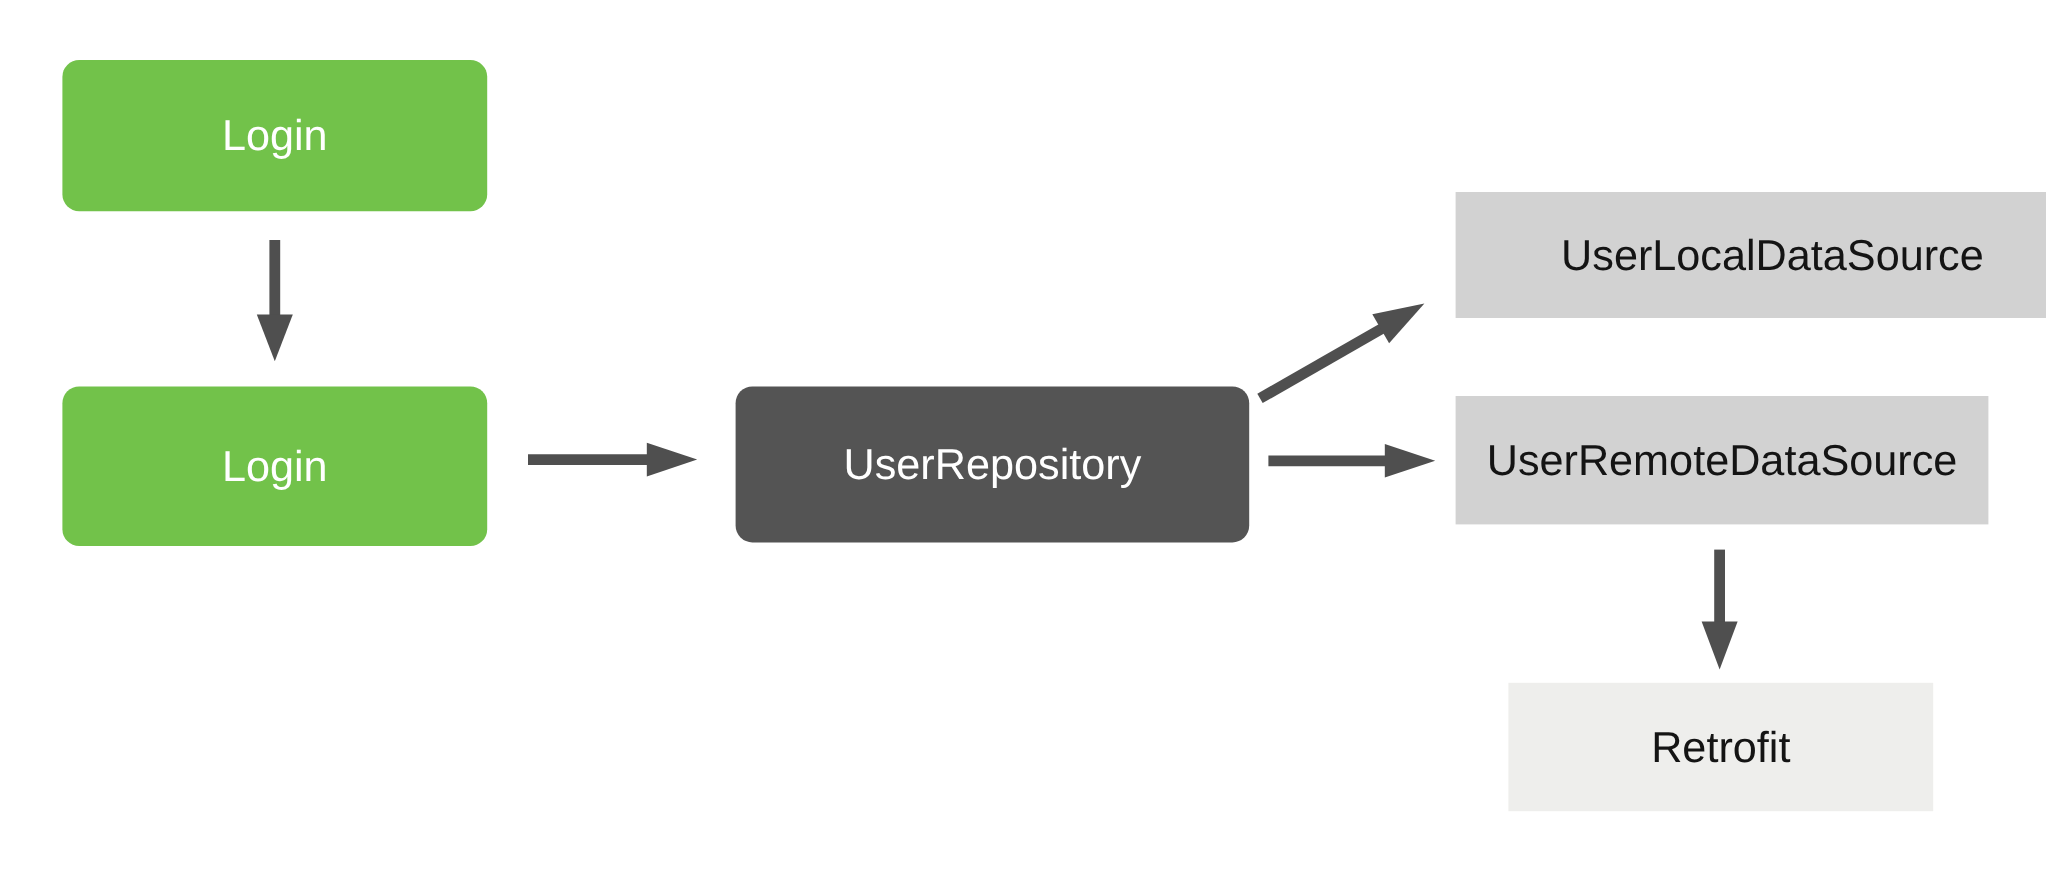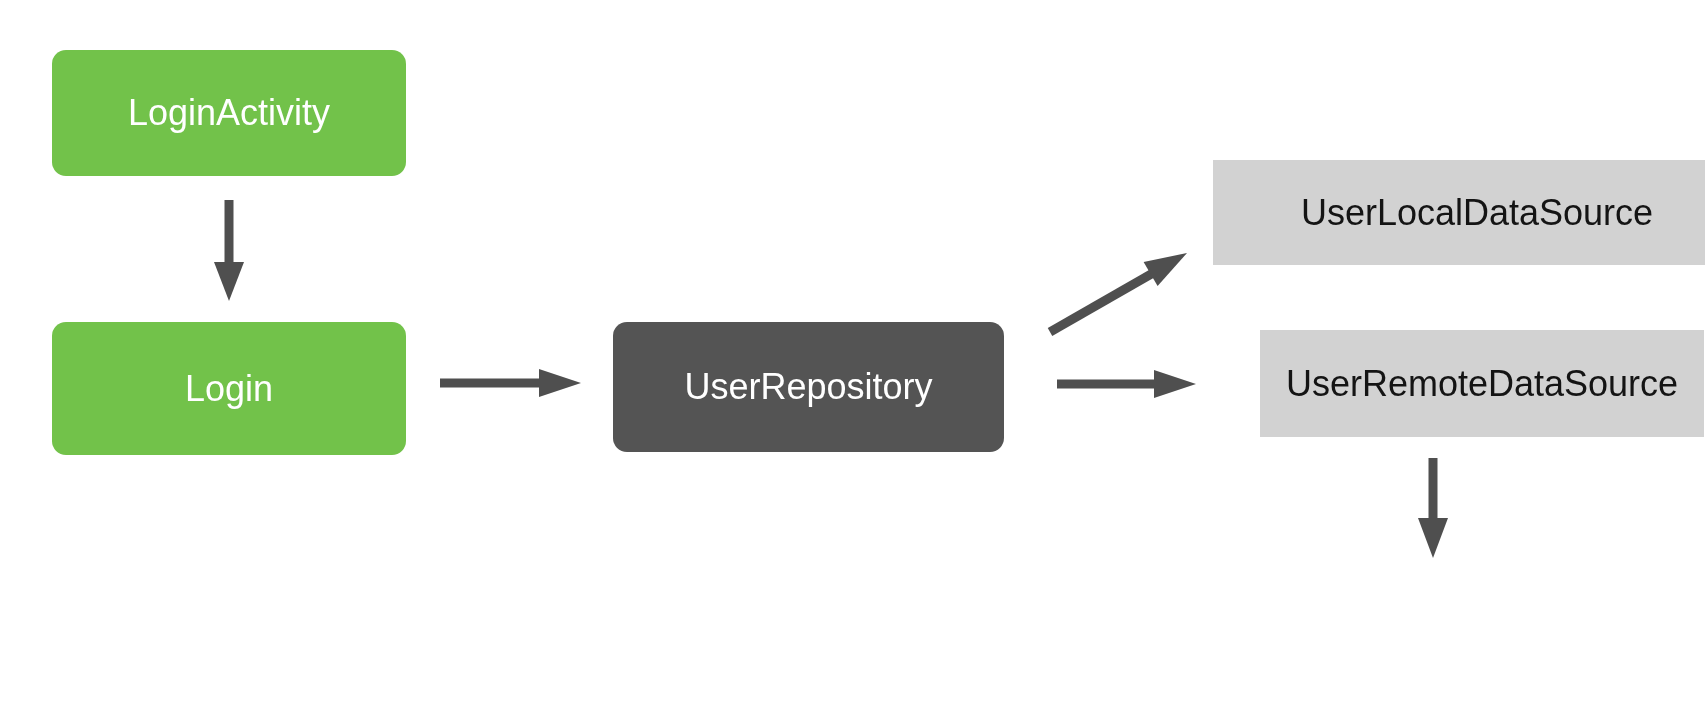--- a/index.html
+++ b/index.html
@@ -34,23 +34,23 @@
     font-weight: 400;
     line-height: 46px;
     box-sizing: border-box;
   }
   .node.rounded {
     border-radius: 14px;
   }
   
   .node-login-activity      { left: 52px;   top: 50px;  width: 354px; height: 126px; }
   .node-login-viewmodel     { left: 52px;   top: 322px; width: 354px; height: 133px; }
-  .node-user-repository     { left: 613px;  top: 322px; width: 391px; height: 130px; }
+  .node-user-repository     { left: 613px;  top: 322px; width: 428px; height: 130px; }
   .node-user-local-ds       { left: 1213px; top: 160px; width: 528px; height: 105px; }
-  .node-user-remote-ds      { left: 1260px; top: 330px; width: 444px; height: 107px; }
+  .node-user-remote-ds      { left: 1213px; top: 330px; width: 444px; height: 107px; }
   .node-retrofit            { left: 1257px; top: 569px; width: 354px; height: 107px; }
   .line { display: block; }
 </style>
 </head>
 <body>
 
 <div class="canvas" style="background: rgb(255, 255, 255);">
 
   <svg class="arrows-layer" viewBox="0 0 1705 726" xmlns="http://www.w3.org/2000/svg" style="color: rgb(79, 79, 79);">
 
@@ -75,33 +75,35 @@
     </g>
 
     <g>
       <line x1="1433" y1="458" x2="1433" y2="522" stroke="currentColor" stroke-width="9"></line>
       <polygon points="1418,518 1448,518 1433,558" fill="currentColor"></polygon>
     </g>
   </svg>
 
   <div class="node rounded node-login-activity" style="background: rgb(114, 194, 74); color: rgb(255, 255, 255);">
     <span class="line">Login</span>
-    <span class="line">Activity</span>
   </div>
 
   <div class="node rounded node-login-viewmodel" style="background: rgb(114, 194, 74); color: rgb(255, 255, 255);">
     <span class="line">Login</span>
   </div>
 
   <div class="node rounded node-user-repository" style="background: rgb(84, 84, 84); color: rgb(255, 255, 255);">
     <span class="line">UserRepository</span>
   </div>
 
   <div class="node node-user-local-ds" style="background: rgb(210, 210, 210); color: rgb(20, 20, 20);">
     <span class="line">UserLocalDataSource</span>
   </div>
 
   <div class="node node-user-remote-ds" style="background: rgb(210, 210, 210); color: rgb(20, 20, 20);">
     <span class="line">UserRemoteDataSource</span>
   </div>
 
+  <div class="node node-retrofit" style="background: rgb(238, 238, 236); color: rgb(20, 20, 20);">
+    <span class="line">Retrofit</span>
+  </div>
 
 </div>
 
 </body></html>

